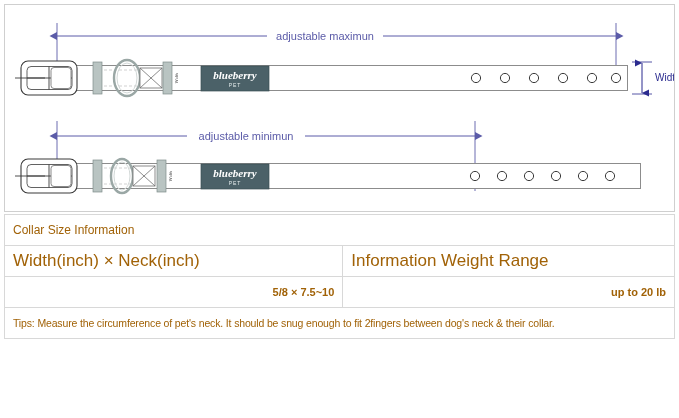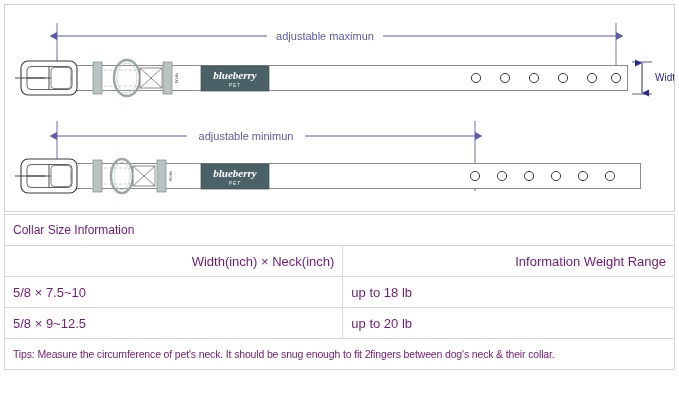--- a/index.html
+++ b/index.html
@@ -29,29 +29,29 @@
   }
   table.size-table{
     border-collapse:collapse;width:100%;table-layout:fixed;
     font-size:11px;
   }
   table.size-table td{
     border:1px solid #d8d8d8;
     padding:0 8px;
     height:30px;
     vertical-align:middle;
-    color:#701a75;
+    color:#a16207;
   }
   td.title-cell{
     text-align:left;font-size:12px;height:30px;color:#1f1f1f;
   }
   td.col-head{
-    text-align:right;font-size:13px;height:34px;color:#2b2b2b;
-  }
-  td.data-cell{text-align:left;font-size:13px;}
+    text-align:left;font-size:17px;height:34px;color:#2b2b2b;
+  }
+  td.data-cell{text-align:right;font-size:11px;font-weight:bold;}
   td.tips-cell{
     text-align:left;font-size:10.5px;height:28px;color:#2b2b2b;
     letter-spacing:-0.15px;
   }
   .colw1{width:50.5%;}
   .colw2{width:49.5%;}
 </style>
 </head>
 <body>
 
@@ -210,24 +210,20 @@
       <tbody>
         <tr>
           <td class="title-cell" colspan="2">Collar Size Information</td>
         </tr>
         <tr>
           <td class="col-head">Width(inch)  ×  Neck(inch)</td>
           <td class="col-head">Information Weight Range</td>
         </tr>
         <tr>
           <td class="data-cell">5/8 × 7.5~10</td>
-          <td class="data-cell">up to 18 lb</td>
-        </tr>
-        <tr>
-          <td class="data-cell">5/8 × 9~12.5</td>
           <td class="data-cell">up to 20 lb</td>
         </tr>
         <tr>
           <td class="tips-cell" colspan="2">Tips: Measure the circumference of pet's neck. It should be snug enough to fit 2fingers between dog's neck &amp; their collar.</td>
         </tr>
       </tbody>
     </table>
   </div>
 
 </div>

